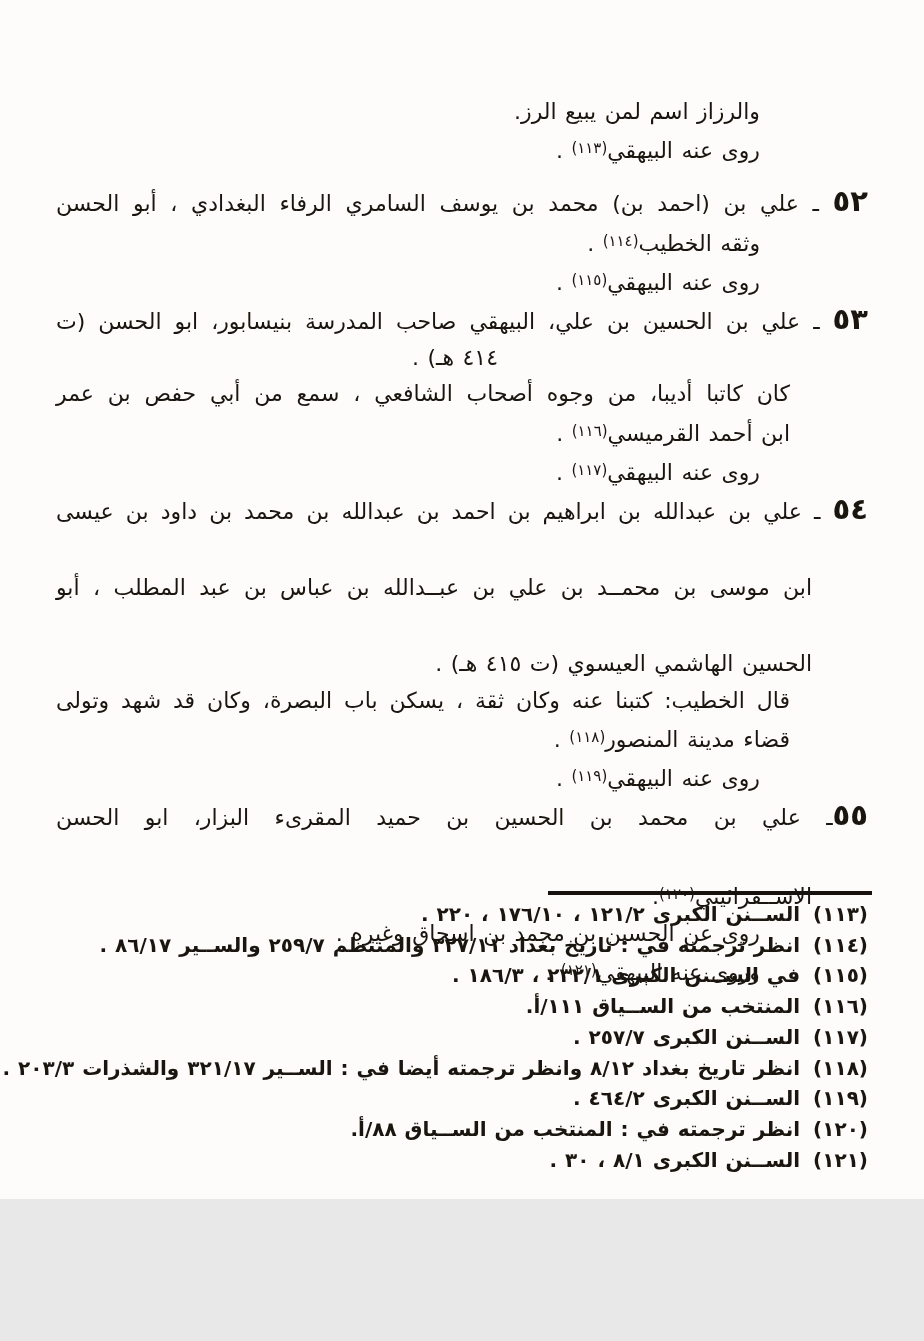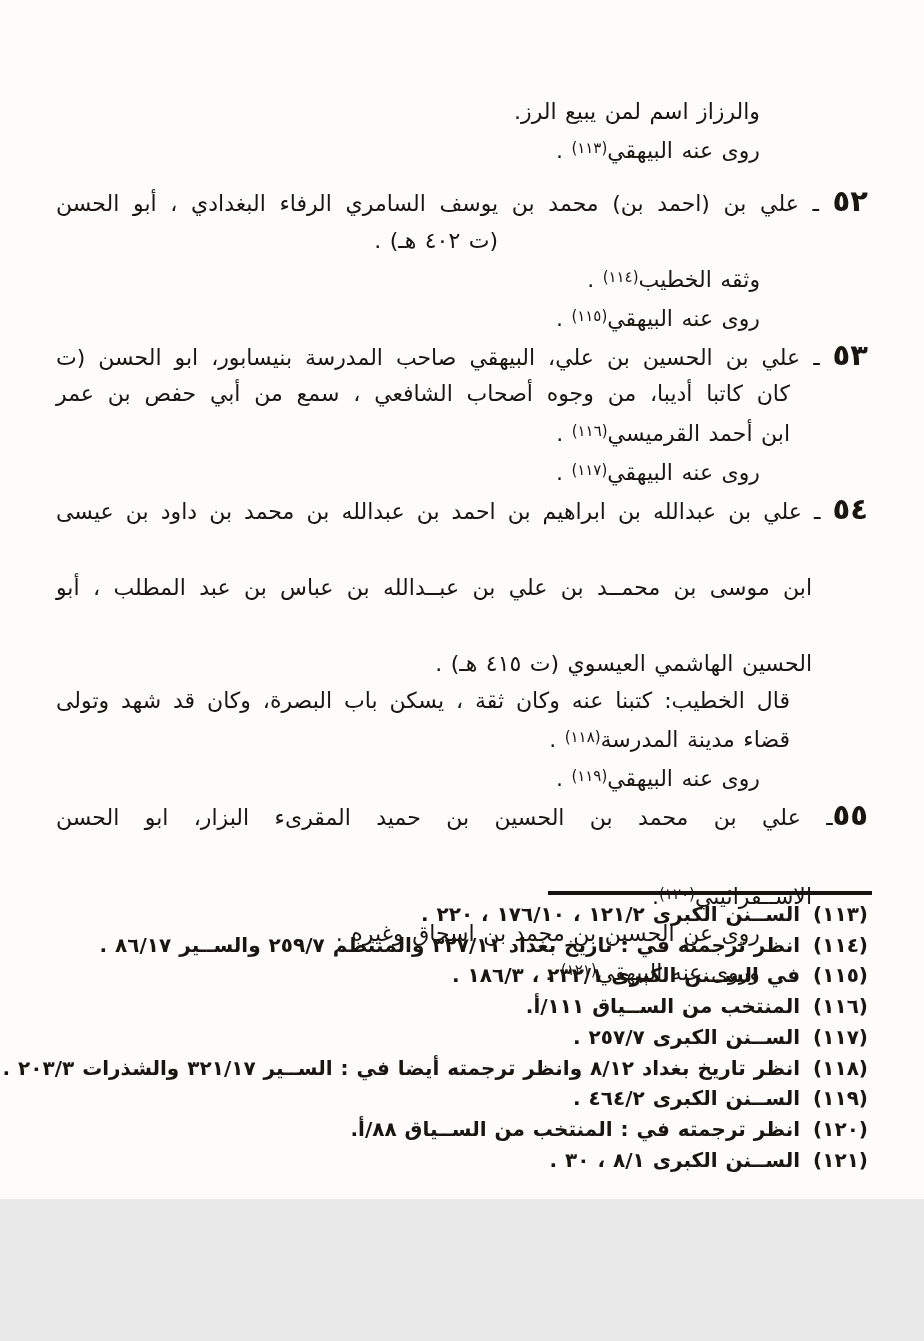--- a/index.html
+++ b/index.html
@@ -28,32 +28,32 @@
   }
 </style>
 </head>
 <body>
 
 <div class="page">
   <main class="body-text">
       <div class="line i2"><span>والرزاز اسم لمن يبيع الرز.</span></div>
       <div class="line i2"><span>روى عنه البيهقي</span><span class="ref">(١١٣)</span><span> .</span></div>
       <div class="line i0 j gap"><span class="num">٥٢</span><span> ـ علي بن (احمد بن) محمد بن يوسف السامري الرفاء البغدادي ، أبو الحسن</span></div>
-      <div class="line i3"><span>(ت ٤٠٢ هـ) .</span></div>
       <div class="line i2"><span>وثقه الخطيب</span><span class="ref">(١١٤)</span><span> .</span></div>
       <div class="line i2"><span>روى عنه البيهقي</span><span class="ref">(١١٥)</span><span> .</span></div>
       <div class="line i0 j"><span class="num">٥٣</span><span> ـ علي بن الحسين بن علي، البيهقي صاحب المدرسة بنيسابور، ابو الحسن (ت</span></div>
+      <div class="line i3"><span>٤١٤ هـ) .</span></div>
       <div class="line i1 j"><span>كان كاتبا أديبا، من وجوه أصحاب الشافعي ، سمع من أبي حفص بن عمر</span></div>
       <div class="line i1"><span>ابن أحمد القرميسي</span><span class="ref">(١١٦)</span><span> .</span></div>
       <div class="line i2"><span>روى عنه البيهقي</span><span class="ref">(١١٧)</span><span> .</span></div>
       <div class="line i0 j"><span class="num">٥٤</span><span> ـ علي بن عبدالله بن ابراهيم بن احمد بن عبدالله بن محمد بن داود بن عيسى</span></div>
       <div class="line i0b j"><span>ابن موسى بن محمــد بن علي بن عبــدالله بن عباس بن عبد المطلب ، أبو</span></div>
       <div class="line i0b"><span>الحسين الهاشمي العيسوي (ت ٤١٥ هـ) .</span></div>
       <div class="line i1 j"><span>قال الخطيب: كتبنا عنه وكان ثقة ، يسكن باب البصرة، وكان قد شهد وتولى</span></div>
-      <div class="line i1"><span>قضاء مدينة المدرسة</span><span class="ref">(١١٨)</span><span> .</span></div>
+      <div class="line i1"><span>قضاء مدينة المنصور</span><span class="ref">(١١٨)</span><span> .</span></div>
       <div class="line i2"><span>روى عنه البيهقي</span><span class="ref">(١١٩)</span><span> .</span></div>
       <div class="line i0 j"><span class="num">٥٥</span><span>ـ علي بن محمد بن الحسين بن حميد المقرىء البزار، ابو الحسن</span></div>
       <div class="line i0b"><span>الاســفرائيني</span><span class="ref">(١٢٠)</span><span>.</span></div>
       <div class="line i2"><span>روى عن الحسين بن محمد بن اسحاق وغيره .</span></div>
       <div class="line i2"><span>وروى عنه البيهقي</span><span class="ref">(١٢١)</span><span> .</span></div>
     </main>
   <div class="fn-sep"></div>
   <section class="footnotes">
       <div class="fn-line"><span class="fn-num">(١١٣)</span><span class="fn-text">الســنن الكبرى ١٢١/٢ ، ١٧٦/١٠ ، ٢٢٠ .</span></div>
       <div class="fn-line"><span class="fn-num">(١١٤)</span><span class="fn-text">انظر ترجمته في : تاريخ بغداد ٣٢٧/١١ والمنتظم ٢٥٩/٧ والســير ٨٦/١٧ .</span></div>

